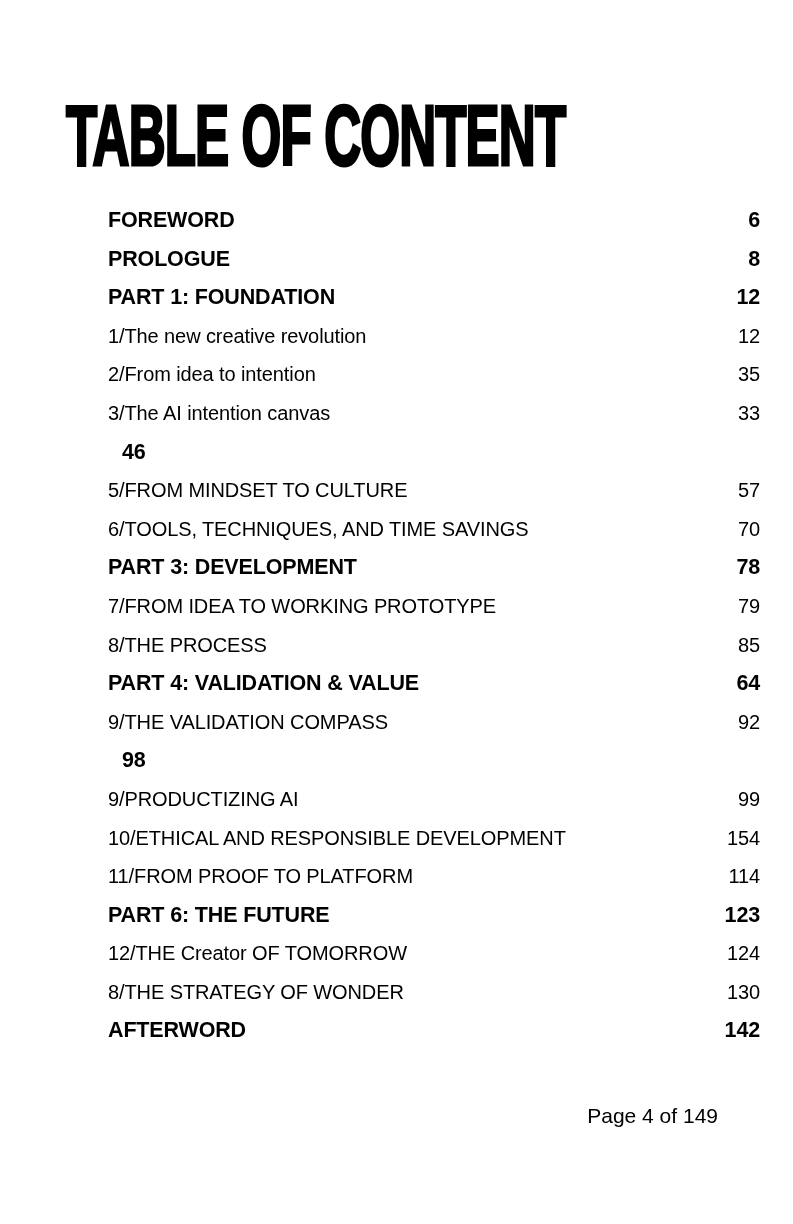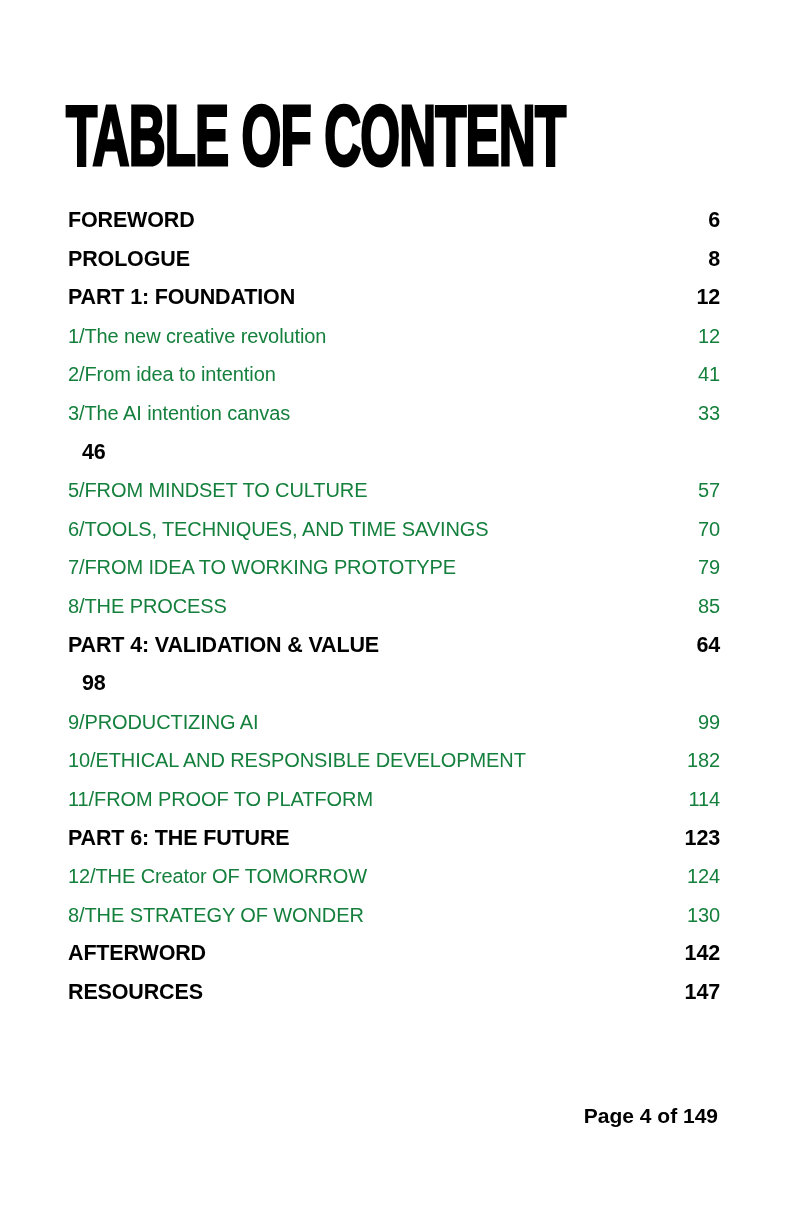--- a/index.html
+++ b/index.html
@@ -49,20 +49,21 @@
     width: 652px;
   }
 
   .toc-row {
     display: flex;
     align-items: baseline;
     justify-content: space-between;
     width: 100%;
     height: 38.6px;
     box-sizing: border-box;
+    margin-left: 40px;
   }
 
   .toc-row .label {
     white-space: pre;
     flex: 0 1 auto;
     overflow: hidden;
   }
   .toc-row .page-no {
     flex: 0 0 auto;
     text-align: right;
@@ -80,36 +81,36 @@
     letter-spacing: -0.15px;
   }
 
   
   .toc-row.chapter .label,
   .toc-row.chapter .page-no {
     font-family: "Liberation Sans", sans-serif;
     font-weight: 400;
     font-size: 20px;
     line-height: 24px;
-    color: #15803d;
+    color: #000000;
     letter-spacing: -0.1px;
   }
 
   
   .toc-row .label, .toc-row .page-no {
     display: inline-block;
   }
 
   
   .footer {
     position: absolute;
     right: 72px;
     top: 1104px;
     font-family: "Liberation Sans", sans-serif;
-    font-weight: 700;
+    font-weight: 400;
     font-size: 21px;
     line-height: 24px;
     color: #000000;
     text-align: right;
     white-space: nowrap;
   }
 </style>
 </head>
 <body>
 
@@ -129,59 +130,67 @@
       <div class="toc-row heading">
         <span class="label">PART 1: FOUNDATION</span>
         <span class="page-no">12</span>
       </div>
       <div class="toc-row chapter">
         <span class="label">1/The new creative revolution</span>
         <span class="page-no">12</span>
       </div>
       <div class="toc-row chapter">
         <span class="label">2/From idea to intention</span>
-        <span class="page-no">41</span>
+        <span class="page-no">35</span>
       </div>
       <div class="toc-row chapter">
         <span class="label">3/The AI intention canvas</span>
         <span class="page-no">33</span>
       </div>
       <div class="toc-row heading">
         <span class="page-no">46</span>
       </div>
       <div class="toc-row chapter">
         <span class="label">5/FROM MINDSET TO CULTURE</span>
         <span class="page-no">57</span>
       </div>
       <div class="toc-row chapter">
         <span class="label">6/TOOLS, TECHNIQUES, AND TIME SAVINGS</span>
         <span class="page-no">70</span>
       </div>
+      <div class="toc-row heading">
+        <span class="label">PART 3: DEVELOPMENT</span>
+        <span class="page-no">78</span>
+      </div>
       <div class="toc-row chapter">
         <span class="label">7/FROM IDEA TO WORKING PROTOTYPE</span>
         <span class="page-no">79</span>
       </div>
       <div class="toc-row chapter">
         <span class="label">8/THE PROCESS</span>
         <span class="page-no">85</span>
       </div>
       <div class="toc-row heading">
         <span class="label">PART 4: VALIDATION &amp; VALUE</span>
         <span class="page-no">64</span>
       </div>
+      <div class="toc-row chapter">
+        <span class="label">9/THE VALIDATION COMPASS</span>
+        <span class="page-no">92</span>
+      </div>
       <div class="toc-row heading">
         <span class="page-no">98</span>
       </div>
       <div class="toc-row chapter">
         <span class="label">9/PRODUCTIZING AI</span>
         <span class="page-no">99</span>
       </div>
       <div class="toc-row chapter">
         <span class="label">10/ETHICAL AND RESPONSIBLE DEVELOPMENT</span>
-        <span class="page-no">182</span>
+        <span class="page-no">154</span>
       </div>
       <div class="toc-row chapter">
         <span class="label">11/FROM PROOF TO PLATFORM</span>
         <span class="page-no">114</span>
       </div>
       <div class="toc-row heading">
         <span class="label">PART 6: THE FUTURE</span>
         <span class="page-no">123</span>
       </div>
       <div class="toc-row chapter">
@@ -189,21 +198,17 @@
         <span class="page-no">124</span>
       </div>
       <div class="toc-row chapter">
         <span class="label">8/THE STRATEGY OF WONDER</span>
         <span class="page-no">130</span>
       </div>
       <div class="toc-row heading">
         <span class="label">AFTERWORD</span>
         <span class="page-no">142</span>
       </div>
-      <div class="toc-row heading">
-        <span class="label">RESOURCES</span>
-        <span class="page-no">147</span>
-      </div>
     </div>
 
   <div class="footer">Page 4 of 149</div>
 
 </div>
 
 </body></html>

